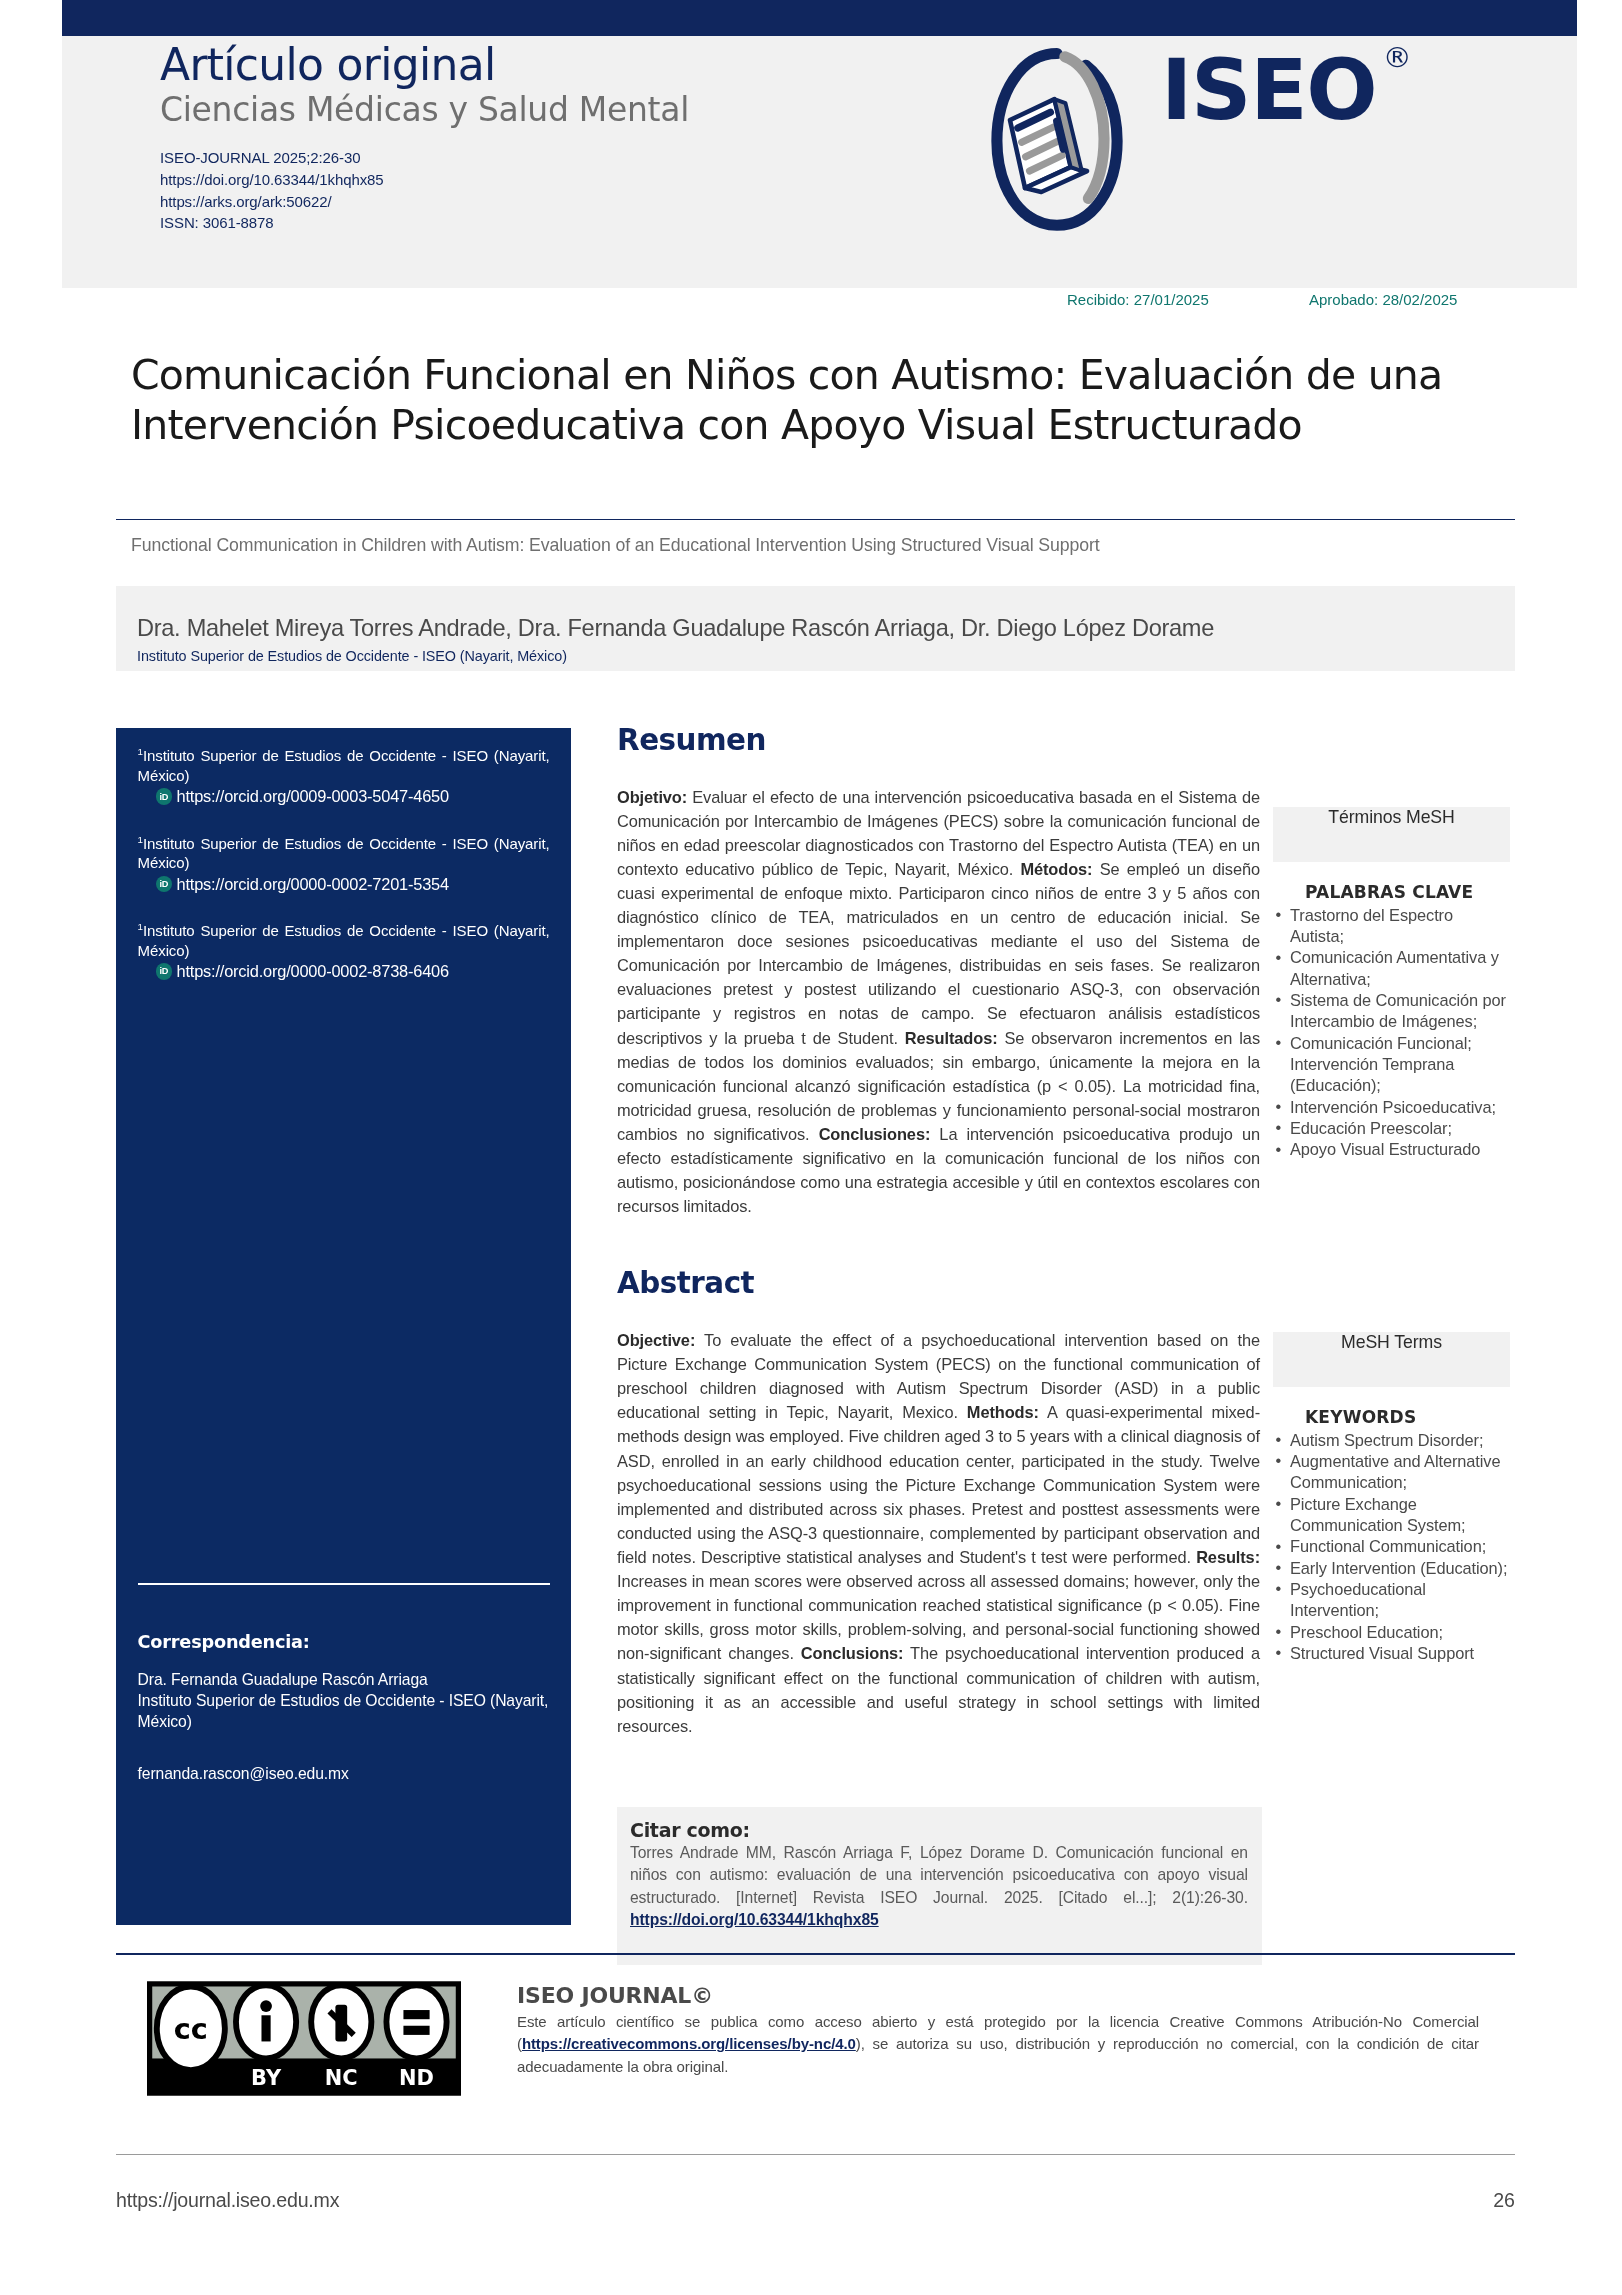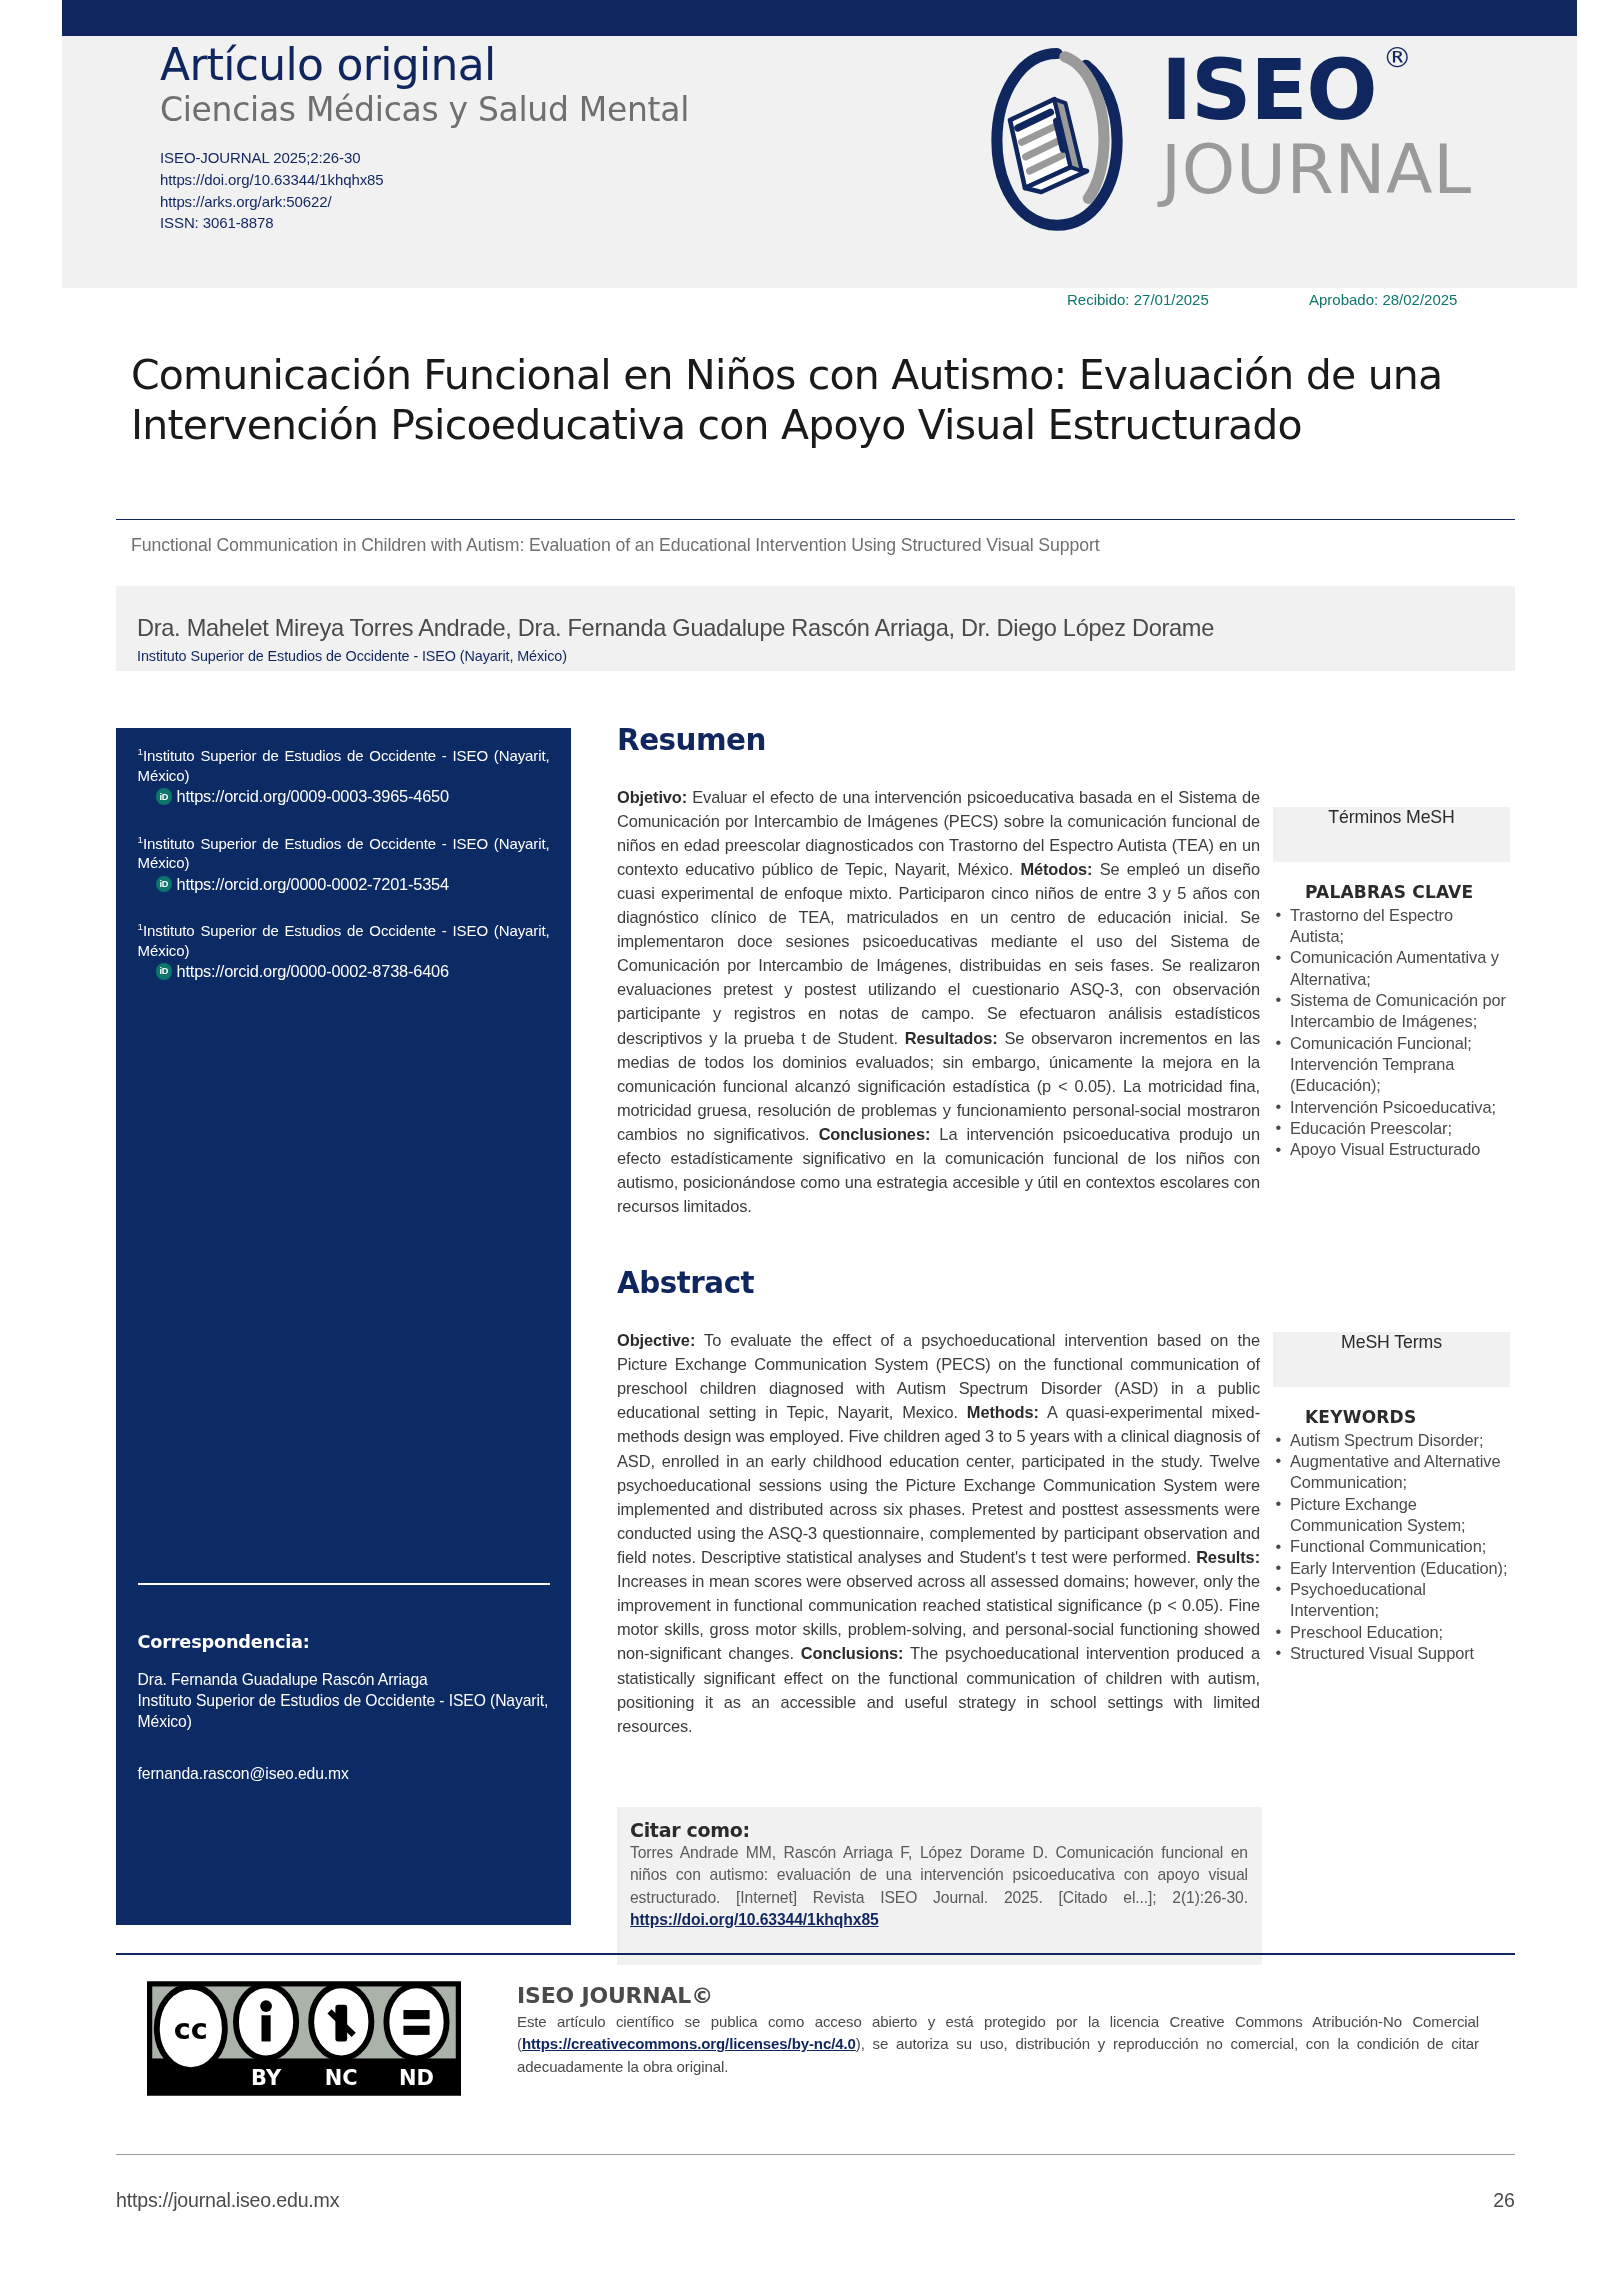--- a/index.html
+++ b/index.html
@@ -130,21 +130,20 @@
         <path d="M146 86 L163 92 L188 196 L171 190 Z" fill="#9a9a9a" stroke="#10265e" stroke-width="6" stroke-linejoin="round"></path>
         <path d="M90 130 L140 106" stroke="#10265e" stroke-width="11" stroke-linecap="round"></path>
         <path d="M96 152 L146 128" stroke="#9a9a9a" stroke-width="11" stroke-linecap="round"></path>
         <path d="M102 174 L152 150" stroke="#9a9a9a" stroke-width="11" stroke-linecap="round"></path>
         <path d="M108 196 L158 172" stroke="#9a9a9a" stroke-width="11" stroke-linecap="round"></path>
         <path d="M150 120 L160 162" stroke="#10265e" stroke-width="12" stroke-linecap="round"></path>
       </g>
     </svg>
     <div class="logo-text">
       <div class="logo-iseo"><span>ISEO</span><span class="logo-reg">®</span></div>
-      <div class="logo-journal">JOURNAL</div>
     </div>
   </div>
 
   <div class="dates">
     <span class="d1">Recibido: 27/01/2025</span>
     <span class="d2">Aprobado: 28/02/2025</span>
   </div>
 
   <h1 class="title-es">Comunicación Funcional en Niños con Autismo: Evaluación de una Intervención Psicoeducativa con Apoyo Visual Estructurado</h1>
   <div class="title-rule"></div>
@@ -154,21 +153,21 @@
   <div class="author-names">Dra. Mahelet Mireya Torres Andrade, Dra. Fernanda Guadalupe Rascón Arriaga, Dr. Diego López Dorame</div>
   <div class="author-affil">Instituto Superior de Estudios de Occidente - ISEO (Nayarit, México)</div>
 
   <div class="sidebar">
     <div class="affils">
 
       <div class="affil">
         <div class="affil-text"><span class="sup">1</span><span>Instituto Superior de Estudios de Occidente - ISEO (Nayarit, México)</span></div>
         <div class="orcid-line">
           <span class="orcid-badge">iD</span>
-          <span class="orcid-url">https://orcid.org/0009-0003-3965-4650</span>
+          <span class="orcid-url">https://orcid.org/0009-0003-5047-4650</span>
         </div>
       </div>
 
       <div class="affil">
         <div class="affil-text"><span class="sup">1</span><span>Instituto Superior de Estudios de Occidente - ISEO (Nayarit, México)</span></div>
         <div class="orcid-line">
           <span class="orcid-badge">iD</span>
           <span class="orcid-url">https://orcid.org/0000-0002-7201-5354</span>
         </div>
       </div>

